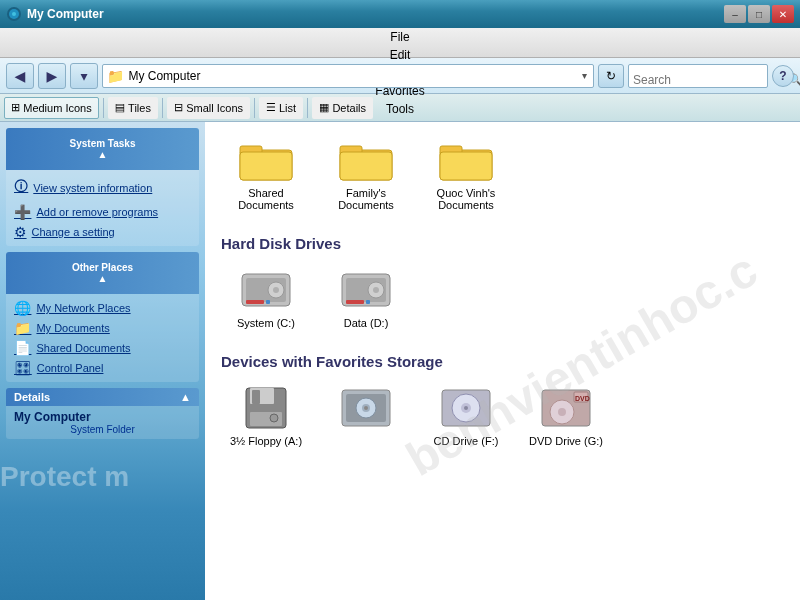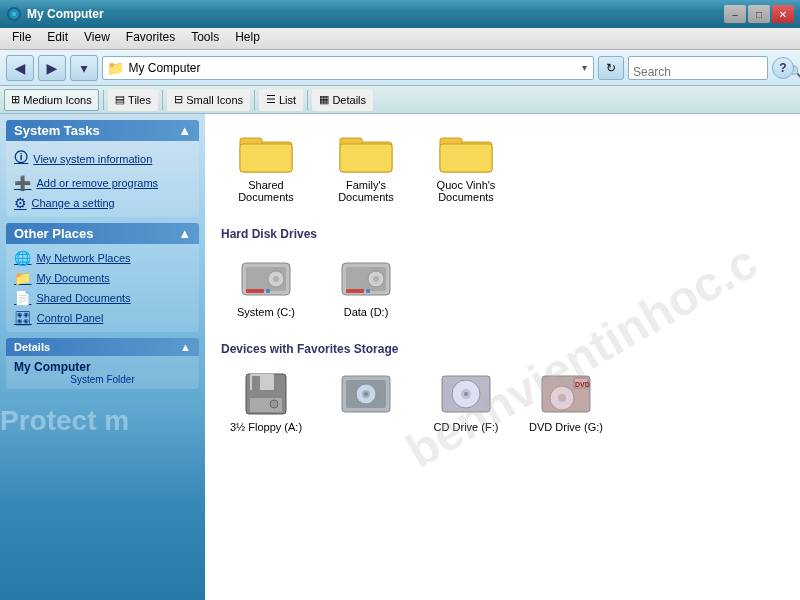--- a/index.html
+++ b/index.html
@@ -22,25 +22,26 @@
       font-size: 10px; display: flex; align-items: center; justify-content: center;
       border-radius: 2px;
     }
     .tb-min { background: linear-gradient(to bottom, #c0c0c0, #a0a0a0); color: #333; }
     .tb-max { background: linear-gradient(to bottom, #c0c0c0, #a0a0a0); color: #333; }
     .tb-close { background: linear-gradient(to bottom, #e06060, #c03030); color: white; }
 
     
     .menu-bar {
       background: linear-gradient(to bottom, #f0f0f0, #dcdcdc);
-      height: 22px;
-      display: flex;
-      align-items: flex-start;
+      height: 30px;
+      display: flex;
+      align-items: center;
       padding: 0 4px;
       border-bottom: 1px solid #b0b0b0;
+      flex-direction: column;
     }
     .menu-item {
       padding: 2px 8px;
       cursor: pointer;
       border-radius: 2px;
       font-size: 12px;
       color: #000;
     }
 
     
@@ -127,28 +128,29 @@
       color: rgba(255,255,255,0.25);
       line-height: 1.1;
     }
 
     .sidebar-section {
       margin: 6px 6px;
     }
     .sidebar-section-header {
       background: linear-gradient(to right, #3a7abf, #5a9acf);
       color: white;
-      font-size: 13px;
+      font-size: 10px;
       font-weight: bold;
-      padding: 3px 8px;
+      padding: 10px 8px;
       border-radius: 3px 3px 0 0;
       display: flex;
       align-items: center;
       justify-content: space-between;
       cursor: pointer;
+      flex-direction: column;
     }
     .sidebar-section-body {
       background: rgba(255,255,255,0.15);
       border-radius: 0 0 3px 3px;
       padding: 4px 4px;
     }
     .sidebar-link {
       display: flex;
       align-items: center;
       gap: 5px;
@@ -178,21 +180,21 @@
       background: rgba(255,255,255,0.15);
       border-radius: 0 0 3px 3px;
       padding: 4px 8px;
     }
     .details-title { font-size: 12px; font-weight: bold; color: #002060; }
     .details-subtitle { font-size: 10px; color: #003090; text-align: center; }
     .protect-text {
       font-size: 28px;
       font-weight: bold;
       color: rgba(255,255,255,0.35);
-      margin-top: 16px;
+      margin-top: 22px;
       white-space: nowrap;
       overflow: hidden;
     }
 
     
     .content-area {
       flex: 1;
       overflow-y: scroll;
       background: white;
       padding: 10px 16px;
@@ -207,21 +209,21 @@
       font-size: 48px;
       font-weight: bold;
       color: rgba(180,180,180,0.25);
       pointer-events: none;
       white-space: nowrap;
       z-index: 1;
       line-height: 1.3;
     }
 
     .section-label {
-      font-size: 12px;
+      font-size: 15px;
       font-weight: bold;
       color: #336;
       margin-bottom: 10px;
       margin-top: 4px;
     }
     .items-grid {
       display: flex;
       flex-wrap: wrap;
       gap: 10px;
       margin-bottom: 20px;

